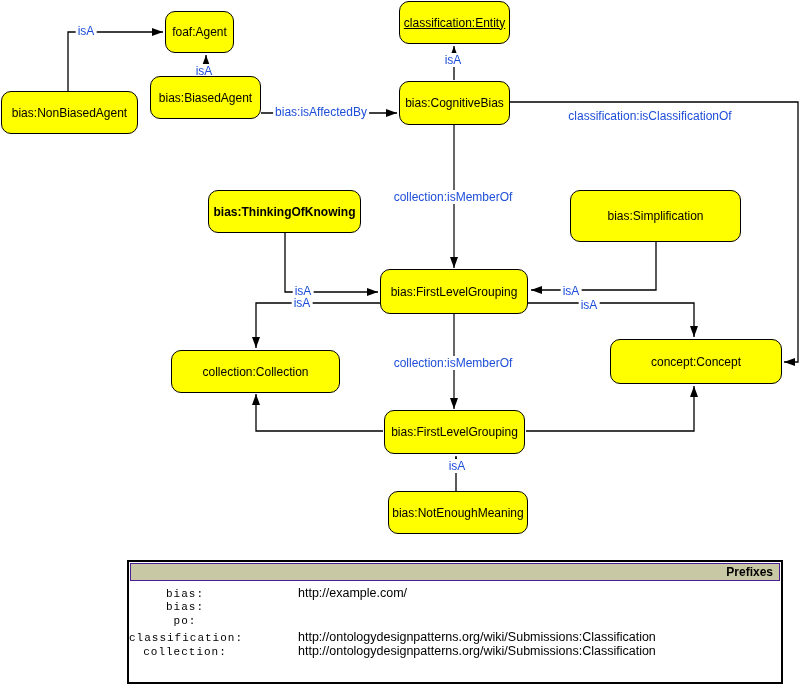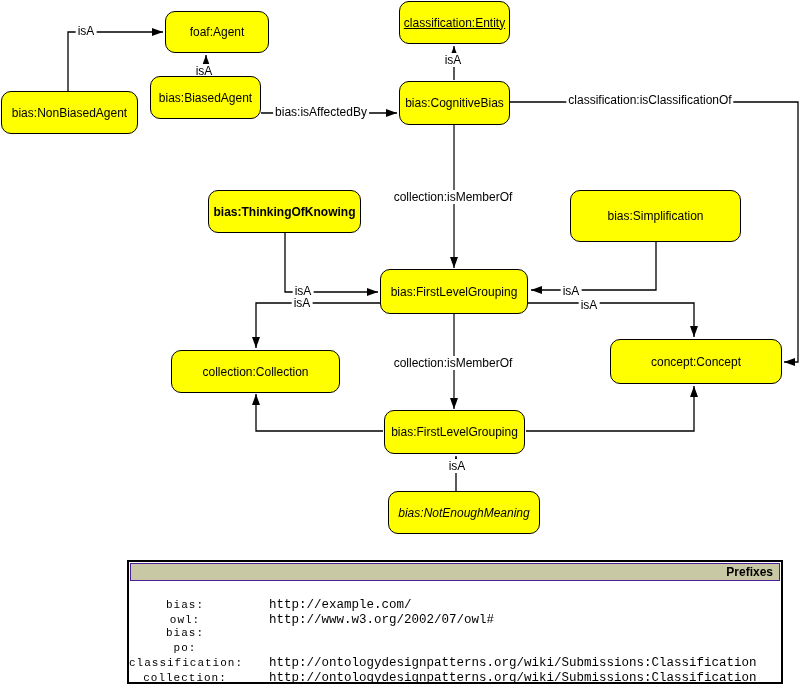--- a/index.html
+++ b/index.html
@@ -5,45 +5,45 @@
   html,body{margin:0;padding:0;background:#fff;}
   #stage{position:relative;width:809px;height:686px;background:#ffffff;overflow:hidden;
          font-family:"Liberation Sans",sans-serif;}
   #wires{position:absolute;left:0;top:0;width:809px;height:686px;}
   .e-black{stroke:#000000;stroke-width:1.3;fill:none;}
   .e-gray{stroke:#666666;stroke-width:2;fill:none;}
 
   .node{position:absolute;background:#ffff00;border:1.5px solid #000000;border-radius:10px;
         display:flex;align-items:center;justify-content:center;font-size:12px;color:#000;
         box-sizing:border-box;white-space:nowrap;}
-  #n-foaf{left:165px;top:11px;width:104px;height:42px;}
+  #n-foaf{left:165px;top:11px;width:69px;height:42px;}
   #n-nonbiased{left:1px;top:91px;width:137px;height:43px;}
   #n-biased{left:150px;top:76px;width:111px;height:43px;}
   #n-entity{left:399px;top:1px;width:111px;height:43px;text-decoration:underline;}
   #n-cognitive{left:399px;top:81px;width:111px;height:44px;}
   #n-thinking{left:208px;top:190px;width:153px;height:43px;font-weight:bold;}
   #n-simpl{left:570px;top:190px;width:171px;height:52px;}
   #n-flg1{left:380px;top:269px;width:148px;height:45px;}
   #n-collection{left:171px;top:350px;width:169px;height:43px;}
   #n-concept{left:610px;top:339px;width:172px;height:45px;}
   #n-flg2{left:384px;top:410px;width:141px;height:44px;}
-  #n-notenough{left:388px;top:491px;width:152px;height:43px;font-style:italic;}
+  #n-notenough{left:388px;top:491px;width:140px;height:43px;}
 
   .elabel{position:absolute;transform:translate(-50%,-50%);background:#ffffff;
-          font-size:12px;color:#000000;padding:0 2px;white-space:nowrap;line-height:14px;}
+          font-size:12px;color:#1d4ed8;padding:0 2px;white-space:nowrap;line-height:14px;}
 
   .ptable{position:absolute;left:127px;top:560px;width:656px;height:124px;
           border:2px solid #000;background:#fff;box-sizing:border-box;}
   .pt-header{margin:1px;height:16px;line-height:16px;background:#c8c8a5;border:1px solid #4c1d95;
              text-align:right;padding-right:6px;font-size:12px;font-weight:bold;color:#000;}
-  .pt-body{padding-top:16px;}
+  .pt-body{padding-top:4px;}
   .pt-row{display:flex;height:14.5px;align-items:baseline;}
   .pt-prefix{width:112px;text-align:center;font-family:"Liberation Mono",monospace;
              font-size:11px;letter-spacing:1px;color:#000;}
-  .pt-uri{margin-left:28px;font-family:Liberation Mono, monospace;font-size:12.5px;color:#000;
+  .pt-uri{margin-left:57px;font-family:Liberation Sans, sans-serif;font-size:12.5px;color:#000;
           white-space:nowrap;}
 </style>
 </head>
 <body>
 
 <div id="stage">
 
   <svg id="wires">
     <defs>
       <marker id="arr" markerUnits="userSpaceOnUse" markerWidth="12" markerHeight="9" refX="11" refY="4" orient="auto">
@@ -63,21 +63,21 @@
     <path class="e-gray" marker-end="url(#arr)" d="M454,314 V409"></path>
     <path class="e-black" marker-end="url(#arr)" d="M383,431 H256 V394"></path>
     <path class="e-black" marker-end="url(#arr)" d="M526,431 H694 V386"></path>
     <path class="e-black" marker-end="url(#arr)" d="M456,491 V456"></path>
   </svg>
 
   <div class="elabel" style="left:86px;top:31px">isA</div>
   <div class="elabel" style="left:204px;top:71px">isA</div>
   <div class="elabel" style="left:453px;top:60px">isA</div>
   <div class="elabel" style="left:321px;top:112px">bias:isAffectedBy</div>
-  <div class="elabel" style="left:650px;top:100px">classification:isClassificationOf</div>
+  <div class="elabel" style="left:650px;top:116px">classification:isClassificationOf</div>
   <div class="elabel" style="left:453px;top:197px">collection:isMemberOf</div>
   <div class="elabel" style="left:303px;top:291px">isA</div>
   <div class="elabel" style="left:302px;top:303px">isA</div>
   <div class="elabel" style="left:571px;top:291px">isA</div>
   <div class="elabel" style="left:589px;top:305px">isA</div>
   <div class="elabel" style="left:453px;top:363px">collection:isMemberOf</div>
   <div class="elabel" style="left:457px;top:466px">isA</div>
 
   <div class="node" id="n-foaf">foaf:Agent</div>
   <div class="node" id="n-nonbiased">bias:NonBiasedAgent</div>
@@ -93,24 +93,20 @@
   <div class="node" id="n-notenough">bias:NotEnoughMeaning</div>
 
   <div class="ptable">
     <div class="pt-header">Prefixes</div>
     <div class="pt-body">
       <div class="pt-row">
         <div class="pt-prefix">bias:</div>
         <div class="pt-uri">http://example.com/</div>
       </div>
       <div class="pt-row">
-        <div class="pt-prefix">owl:</div>
-        <div class="pt-uri">http://www.w3.org/2002/07/owl#</div>
-      </div>
-      <div class="pt-row">
         <div class="pt-prefix">bias:</div>
       </div>
       <div class="pt-row">
         <div class="pt-prefix">po:</div>
       </div>
       <div class="pt-row">
         <div class="pt-prefix">classification:</div>
         <div class="pt-uri">http://ontologydesignpatterns.org/wiki/Submissions:Classification</div>
       </div>
       <div class="pt-row">

